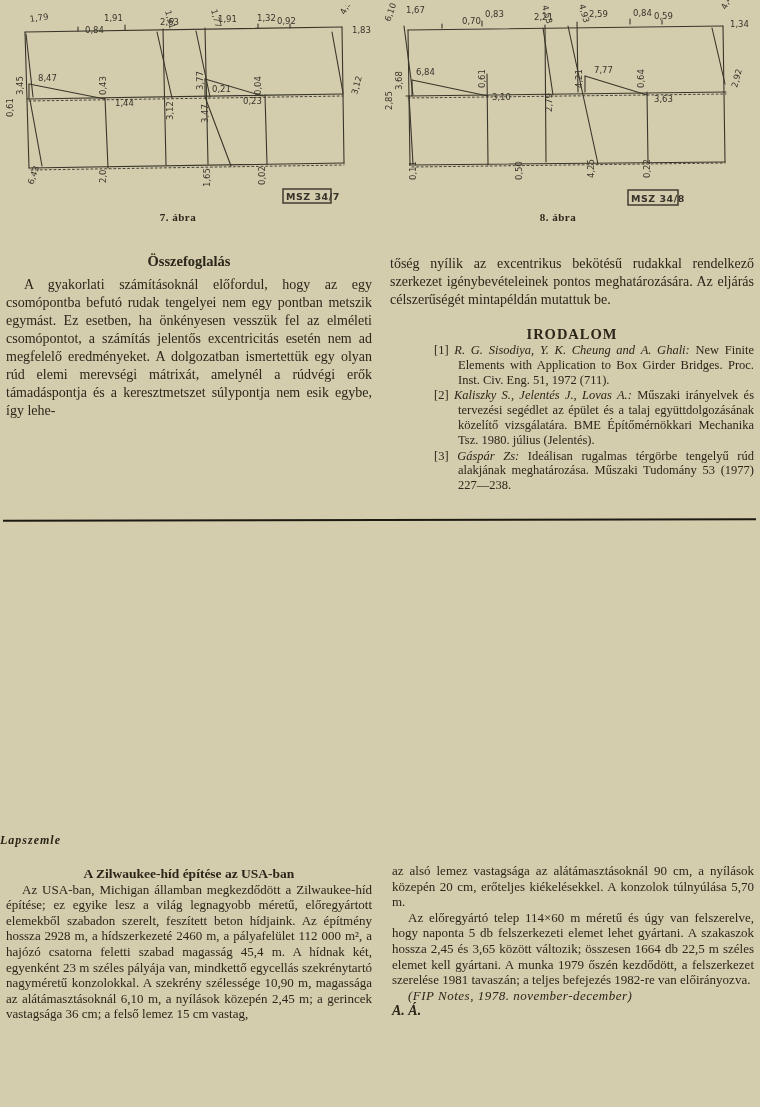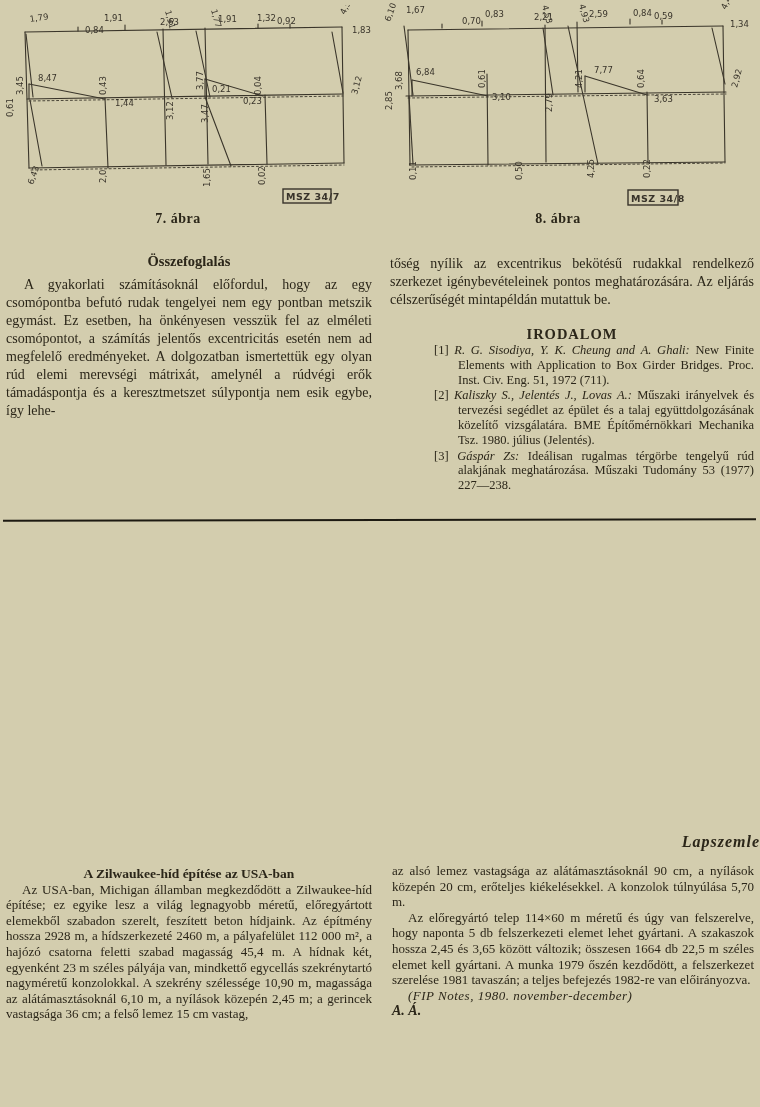--- a/index.html
+++ b/index.html
@@ -8,32 +8,32 @@
     background:#d3cdae;color:#2b2619;
     font-family:"Liberation Serif","DejaVu Serif",serif;
   }
   .abs{position:absolute;}
   
   svg line{stroke:#3a352a;stroke-width:1.1;stroke-linecap:round;}
   svg line.dash{stroke-dasharray:2 2.6;stroke-width:.9;}
   svg text{font:8.5px "DejaVu Sans","Liberation Sans",sans-serif;fill:#38332a;}
   svg rect.tagbox{fill:none;stroke:#38332a;stroke-width:1.4;}
   svg text.tagtxt{font-size:9.5px;letter-spacing:.5px;font-weight:bold;}
-  .figcap{font-size:14px;font-weight:bold;text-align:center;letter-spacing:.5px;}
+  .figcap{font-size:11px;font-weight:bold;text-align:center;letter-spacing:.5px;}
   
   .col{font-size:14px;line-height:18px;text-align:justify;}
   .col p{margin:0;}
   .col p.ind{text-indent:18px;}
   .centerhead{font-size:14.5px;font-weight:bold;text-align:center;margin:8px 0 6px 0;}
   .refs{font-size:12.5px;line-height:14.8px;margin-left:44px;}
   .refs .ref{margin:0 0 1px 0;padding-left:24px;text-indent:-24px;text-align:justify;}
   .refs i{font-style:italic;}
   .rule{height:0;border-top:2px solid #1d1a12;transform:rotate(-.12deg);}
   
-  .lapstitle{font-size:16px;font-weight:bold;font-style:italic;text-align:right;letter-spacing:1px;}
+  .lapstitle{font-size:12px;font-weight:bold;font-style:italic;text-align:left;letter-spacing:1px;}
   .laps{font-size:13px;line-height:15.6px;text-align:justify;}
   .laps p{margin:0;}
   .laps p.ind{text-indent:16px;}
   .lapshead{font-size:13.5px;font-weight:bold;text-align:center;}
   .source{font-style:italic;margin-top:7px;text-indent:16px;letter-spacing:.5px;}
   .sig{font-weight:bold;font-style:italic;padding-right:18px;margin-top:14px;font-size:14px;}
 </style>
 </head>
 <body>
 
@@ -172,15 +172,15 @@
 <div class="abs lapstitle" style="left:0;top:833px;width:760px;">Lapszemle</div>
 
 <div class="abs laps" style="left:6px;top:866px;width:366px;">
   <div class="lapshead">A Zilwaukee-híd építése az USA-ban</div>
   <p class="ind">Az USA-ban, Michigan államban megkezdődött a Zilwaukee-híd építése; ez egyike lesz a világ legnagyobb méretű, előregyártott elemekből szabadon szerelt, feszített beton hídjaink. Az építmény hossza 2928 m, a hídszerkezeté 2460 m, a pályafelület 112 000 m², a hajózó csatorna feletti szabad magasság 45,4 m. A hídnak két, egyenként 23 m széles pályája van, mindkettő egycellás szekrénytartó nagyméretű konzolokkal. A szekrény szélessége 10,90 m, magassága az alátámasztásoknál 6,10 m, a nyílások közepén 2,45 m; a gerincek vastagsága 36 cm; a felső lemez 15 cm vastag,</p>
 </div>
 
 <div class="abs laps" style="left:392px;top:863px;width:362px;">
   <p>az alsó lemez vastagsága az alátámasztásoknál 90 cm, a nyílások közepén 20 cm, erőteljes kiékelésekkel. A konzolok túlnyúlása 5,70 m.</p>
   <p class="ind">Az előregyártó telep 114×60 m méretű és úgy van felszerelve, hogy naponta 5 db felszerkezeti elemet lehet gyártani. A szakaszok hossza 2,45 és 3,65 között változik; összesen 1664 db 22,5 m széles elemet kell gyártani. A munka 1979 őszén kezdődött, a felszerkezet szerelése 1981 tavaszán; a teljes befejezés 1982-re van előirányozva.</p>
-  <p class="source">(FIP Notes, 1980. november-december)</p>
+  <p class="source">(FIP Notes, 1978. november-december)</p>
   <p class="sig">A. Á.</p>
 </div>
 
 </body></html>

